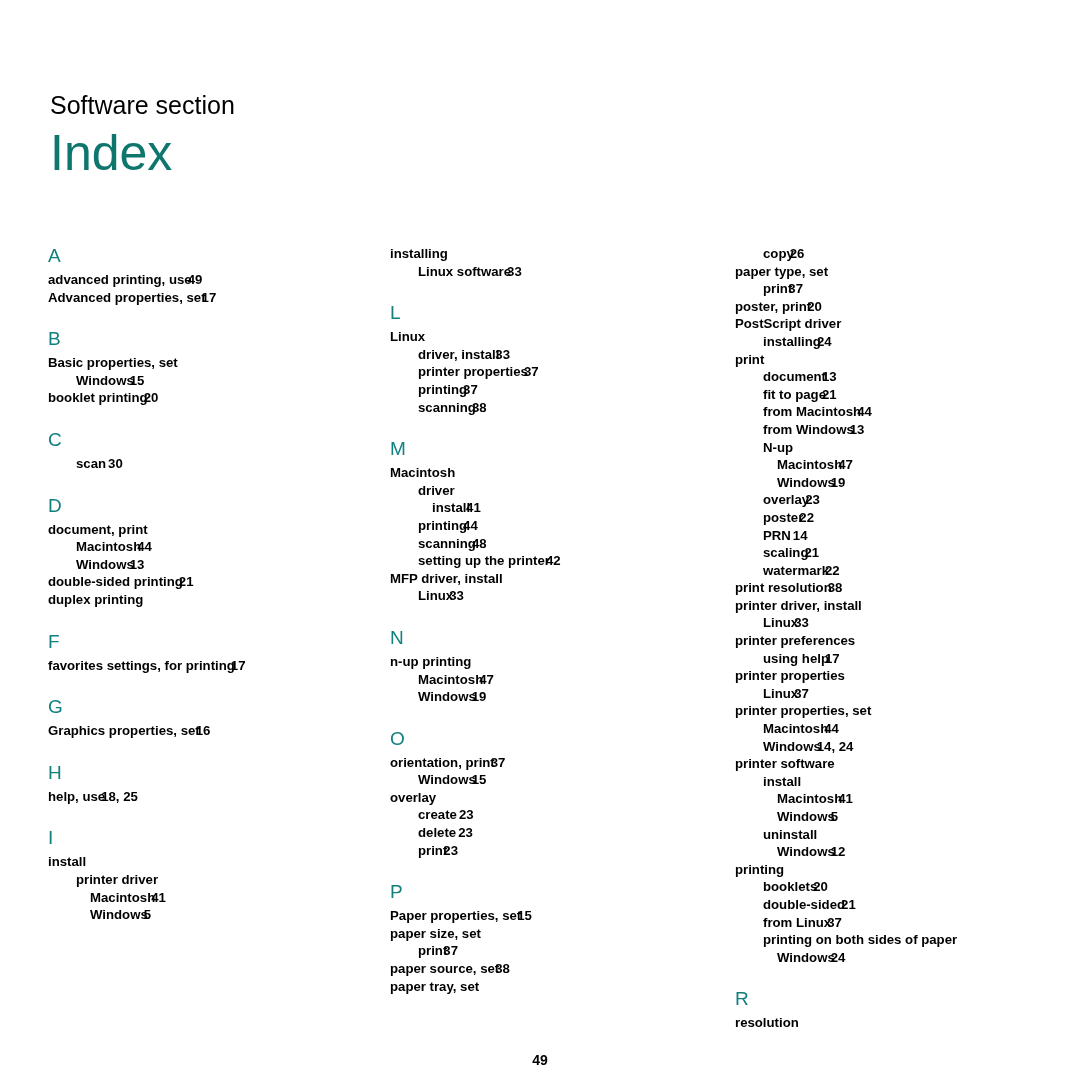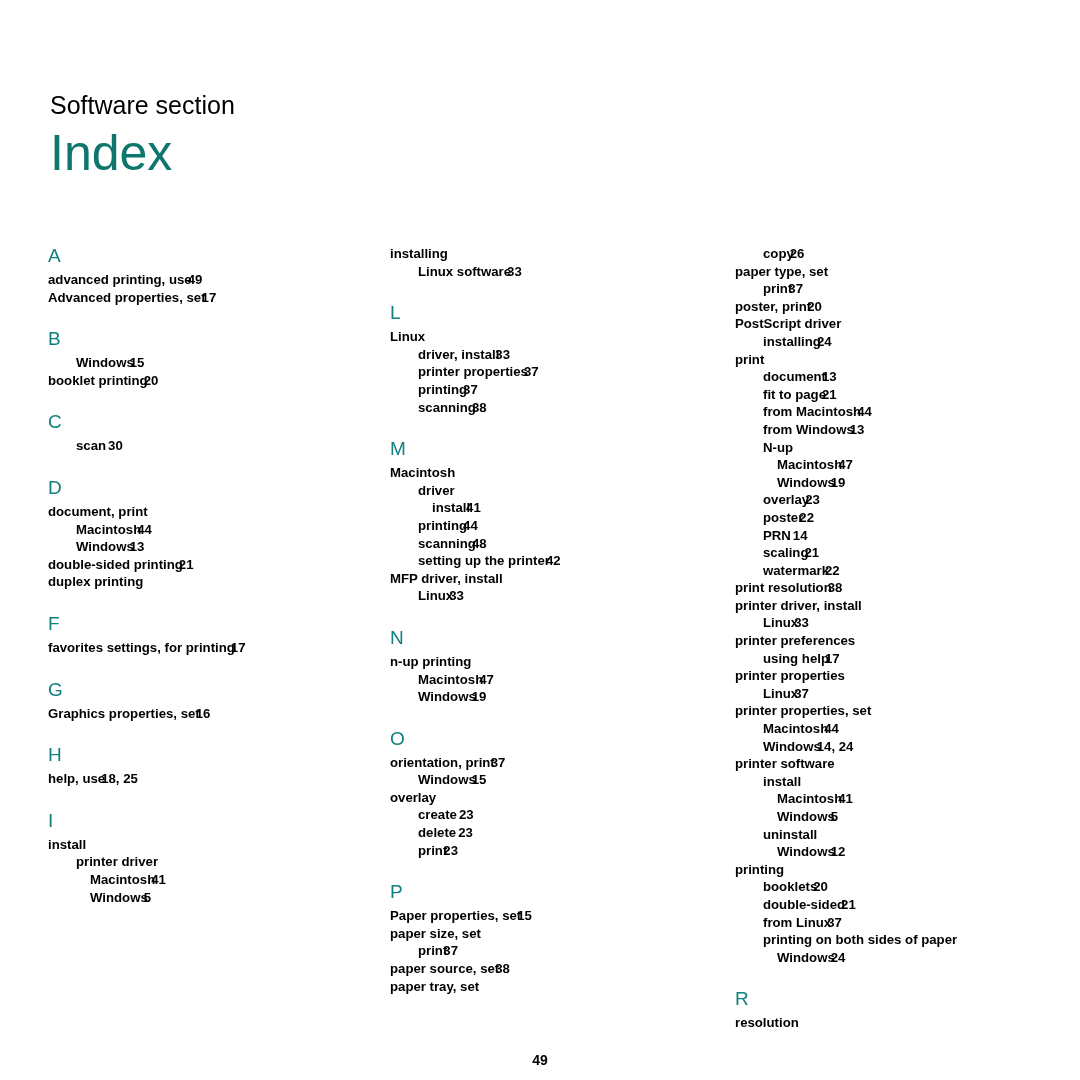--- a/index.html
+++ b/index.html
@@ -105,20 +105,21 @@
     <div class="section-label">Software section</div>
     <div class="index-title">Index</div>
   </div>
 
   <div class="columns" id="columns">
       <div class="col col-1">
         <div class="letter">A</div>
         <div class="entry lvl0"><span>advanced printing, use</span><span class="pg">49</span></div>
         <div class="entry lvl0"><span>Advanced properties, set</span><span class="pg">17</span></div>
         <div class="letter">B</div>
+        <div class="entry lvl0"><span>Basic properties, set</span></div>
         <div class="entry lvl1"><span>Windows</span><span class="pg">15</span></div>
         <div class="entry lvl0"><span>booklet printing</span><span class="pg">20</span></div>
         <div class="letter">C</div>
         <div class="entry lvl1"><span>scan</span><span class="pg pg-sp">30</span></div>
         <div class="letter">D</div>
         <div class="entry lvl0"><span>document, print</span></div>
         <div class="entry lvl1"><span>Macintosh</span><span class="pg">44</span></div>
         <div class="entry lvl1"><span>Windows</span><span class="pg">13</span></div>
         <div class="entry lvl0"><span>double-sided printing</span><span class="pg">21</span></div>
         <div class="entry lvl0"><span>duplex printing</span></div>

